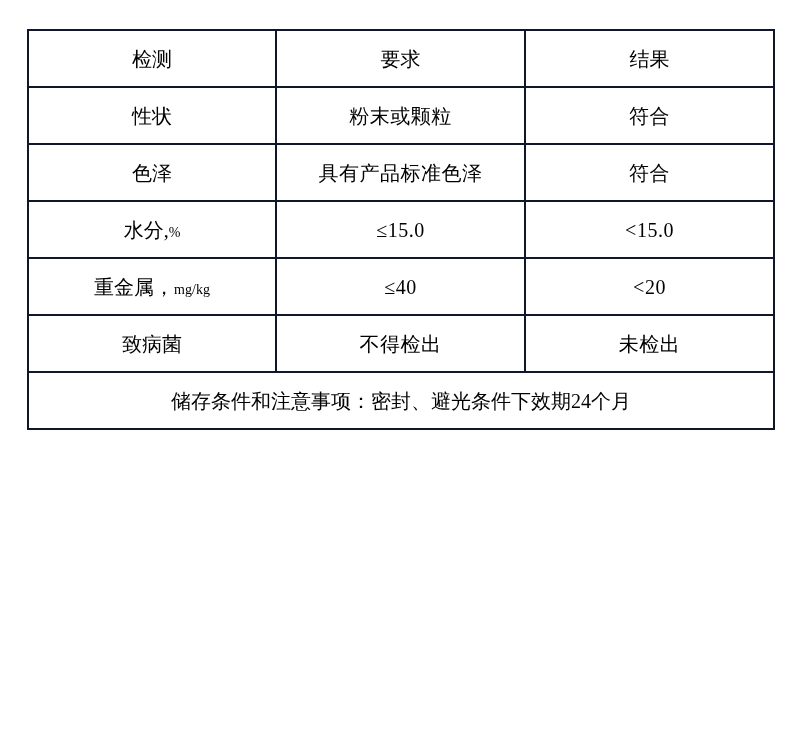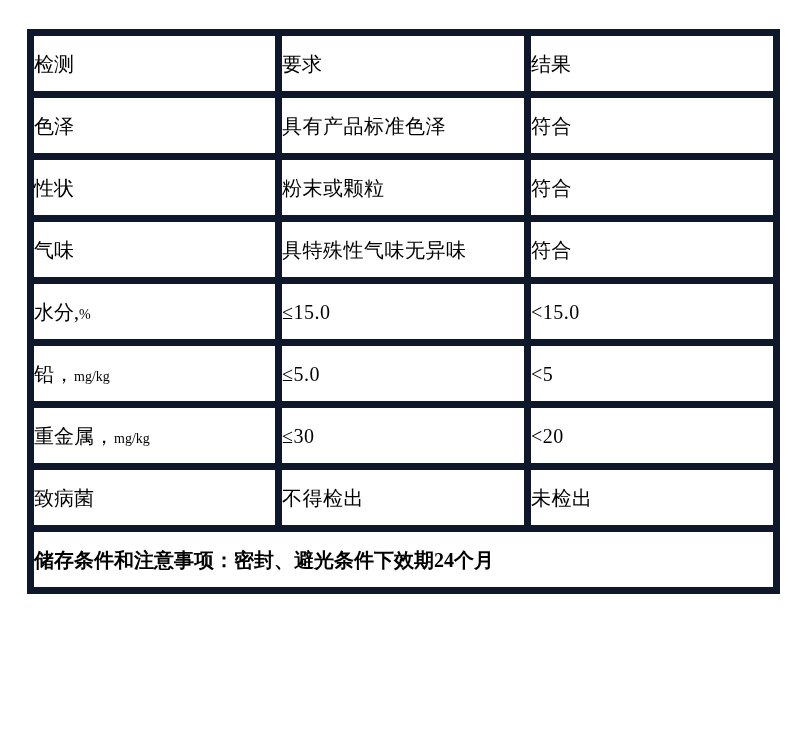--- a/index.html
+++ b/index.html
@@ -25,21 +25,22 @@
     left: 27px;
     top: 29px;
     width: 746px;
   }
   table.spec {
     border-collapse: collapse;
     width: 746px;
     table-layout: fixed;
   }
   table.spec td {
-    border: 7px solid #0f172a;
+    border: 2px solid #0f172a;
+    text-align: center;
     vertical-align: middle;
     font-size: 20px;
     line-height: 1.2;
     padding: 0;
     height: 55px;
   }
   table.spec col.c1 { width: 248px; }
   table.spec col.c2 { width: 249px; }
   table.spec col.c3 { width: 249px; }
 
@@ -54,21 +55,20 @@
     letter-spacing: 0.5px;
   }
   .note-row td {
     height: 44px;
     text-align: left;
     font-size: 17px;
     padding-left: 10px;
   }
   .note-text {
     white-space: nowrap;
-    font-weight: bold;
   }
 </style>
 </head>
 <body>
 
 <div class="page">
   <div class="table-wrap">
     <table class="spec">
       <colgroup>
         <col class="c1">
@@ -76,55 +76,45 @@
         <col class="c3">
       </colgroup>
       <tbody>
         <tr>
           <td class="head">检测</td>
           <td class="head">要求</td>
           <td class="head">结果</td>
         </tr>
 
         <tr>
-          <td><span>色泽</span><span class="unit"></span></td>
-          <td class="ascii">具有产品标准色泽</td>
-          <td class="ascii">符合</td>
-        </tr>
-
-        <tr>
           <td><span>性状</span><span class="unit"></span></td>
           <td class="ascii">粉末或颗粒</td>
           <td class="ascii">符合</td>
         </tr>
 
         <tr>
-          <td><span>气味</span><span class="unit"></span></td>
-          <td class="ascii">具特殊性气味无异味</td>
+          <td><span>色泽</span><span class="unit"></span></td>
+          <td class="ascii">具有产品标准色泽</td>
           <td class="ascii">符合</td>
         </tr>
+
 
 
         <tr>
           <td><span>水分,</span><span class="unit">%</span></td>
           <td class="ascii">≤15.0</td>
           <td class="ascii">&lt;15.0</td>
         </tr>
 
 
 
-        <tr>
-          <td><span>铅，</span><span class="unit">mg/kg</span></td>
-          <td class="ascii">≤5.0</td>
-          <td class="ascii">&lt;5</td>
-        </tr>
 
         <tr>
           <td><span>重金属，</span><span class="unit">mg/kg</span></td>
-          <td class="ascii">≤30</td>
+          <td class="ascii">≤40</td>
           <td class="ascii">&lt;20</td>
         </tr>
 
 
         <tr>
           <td><span>致病菌</span><span class="unit"></span></td>
           <td class="ascii">不得检出</td>
           <td class="ascii">未检出</td>
         </tr>
 

